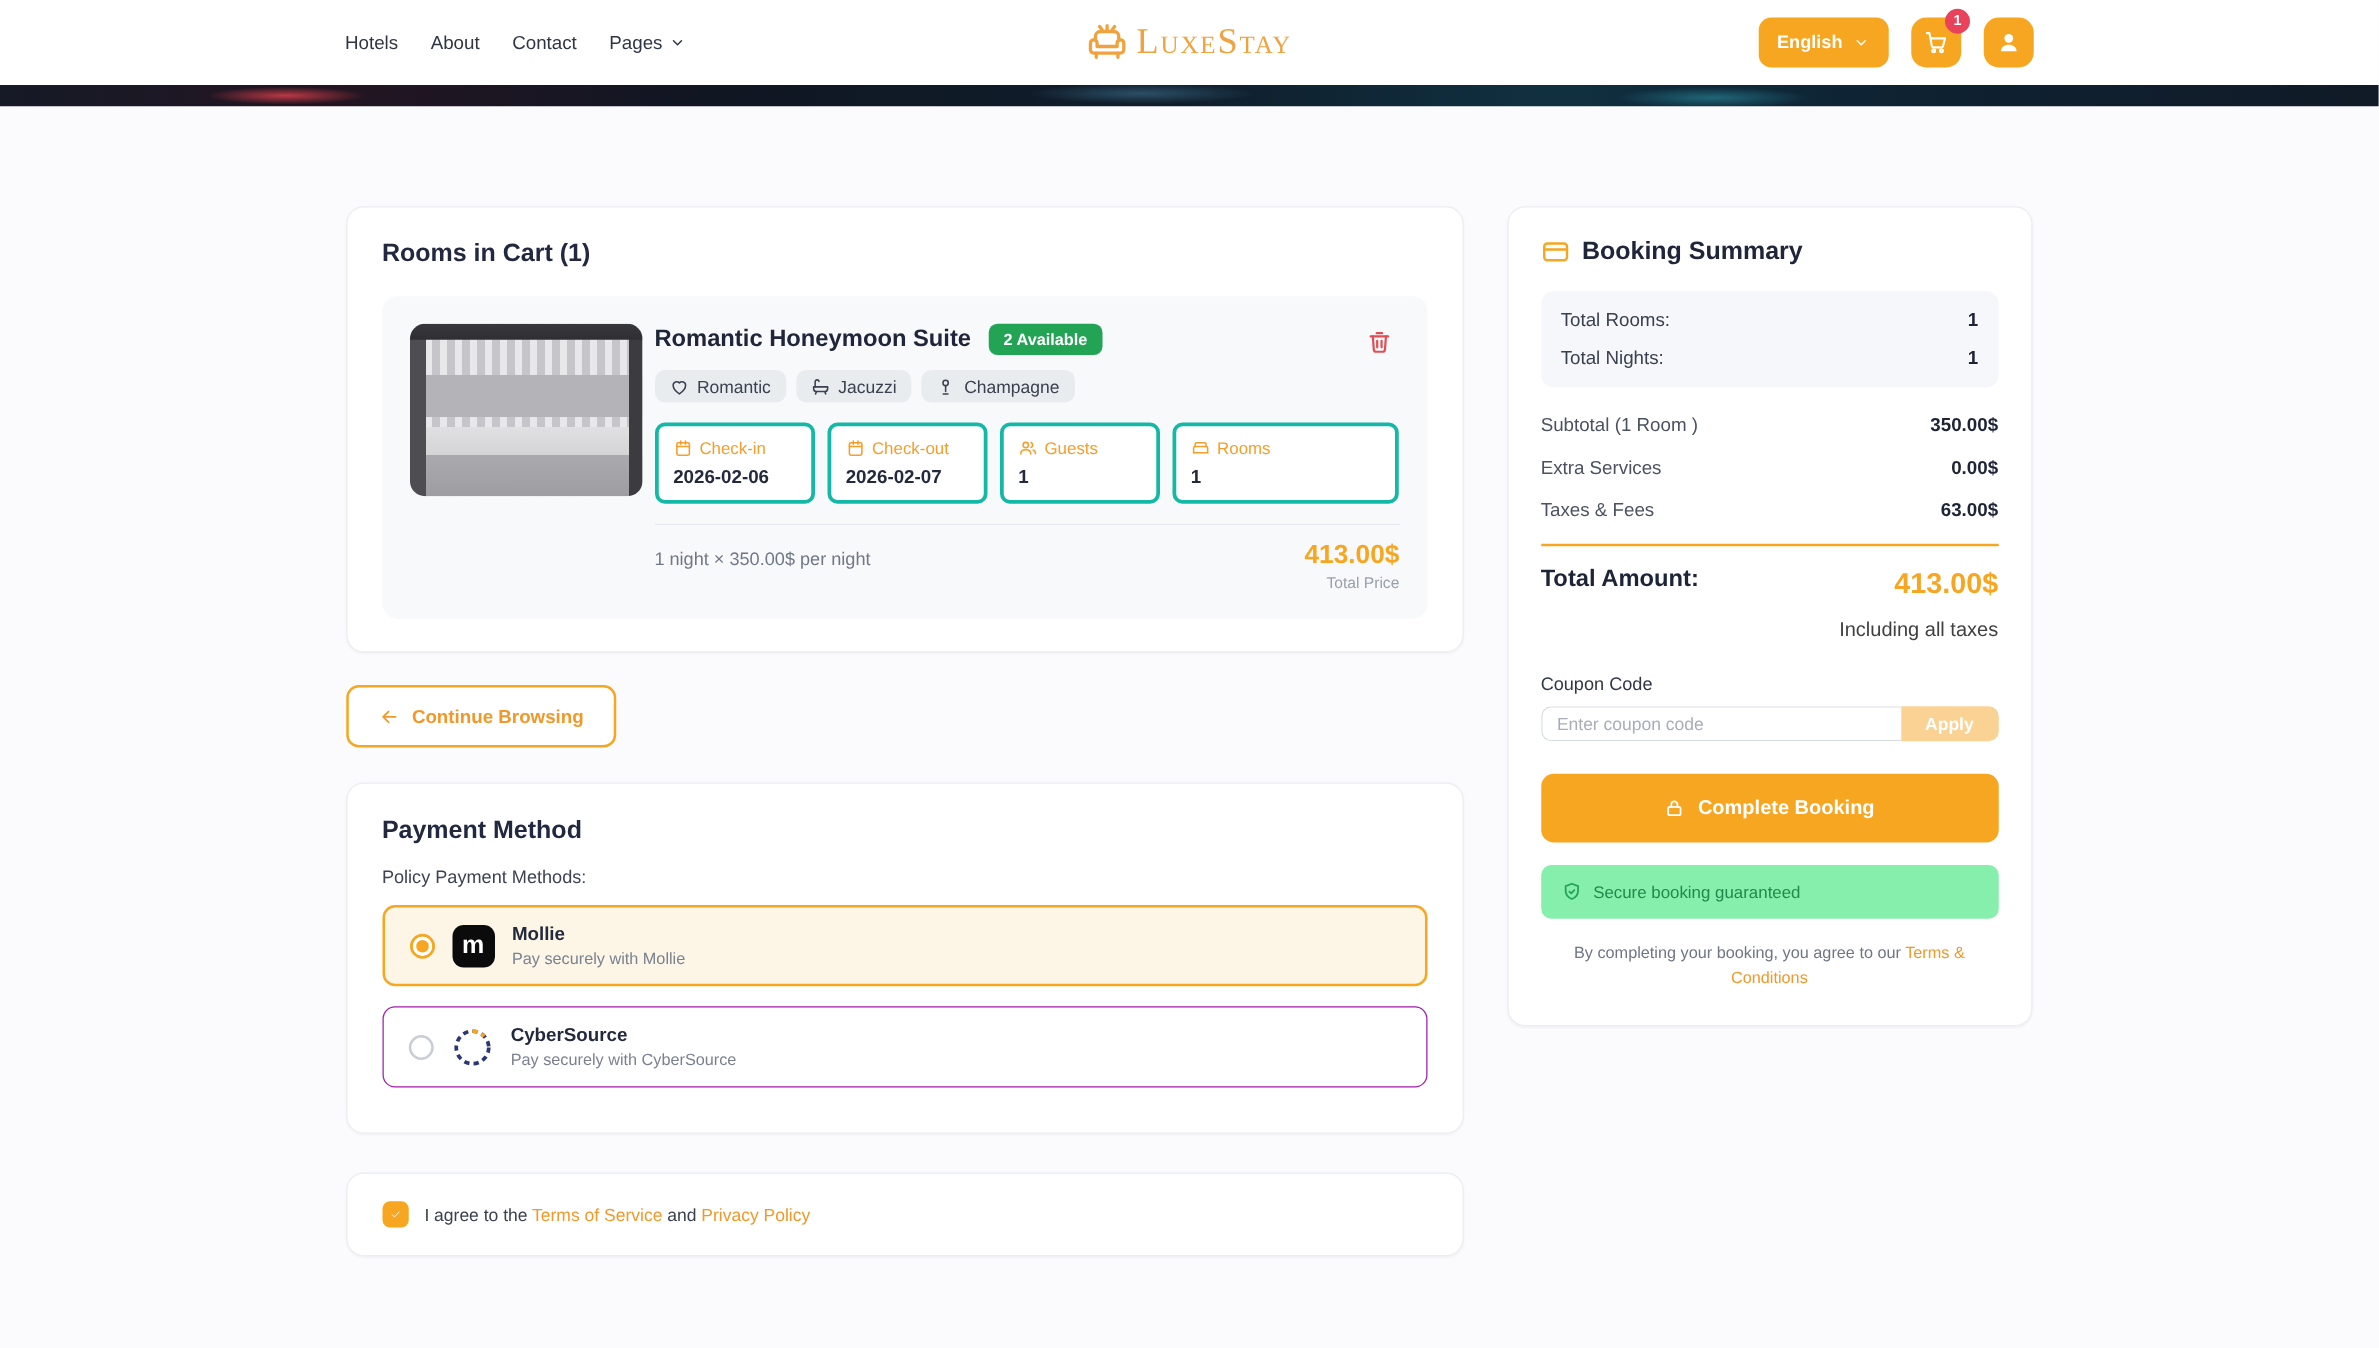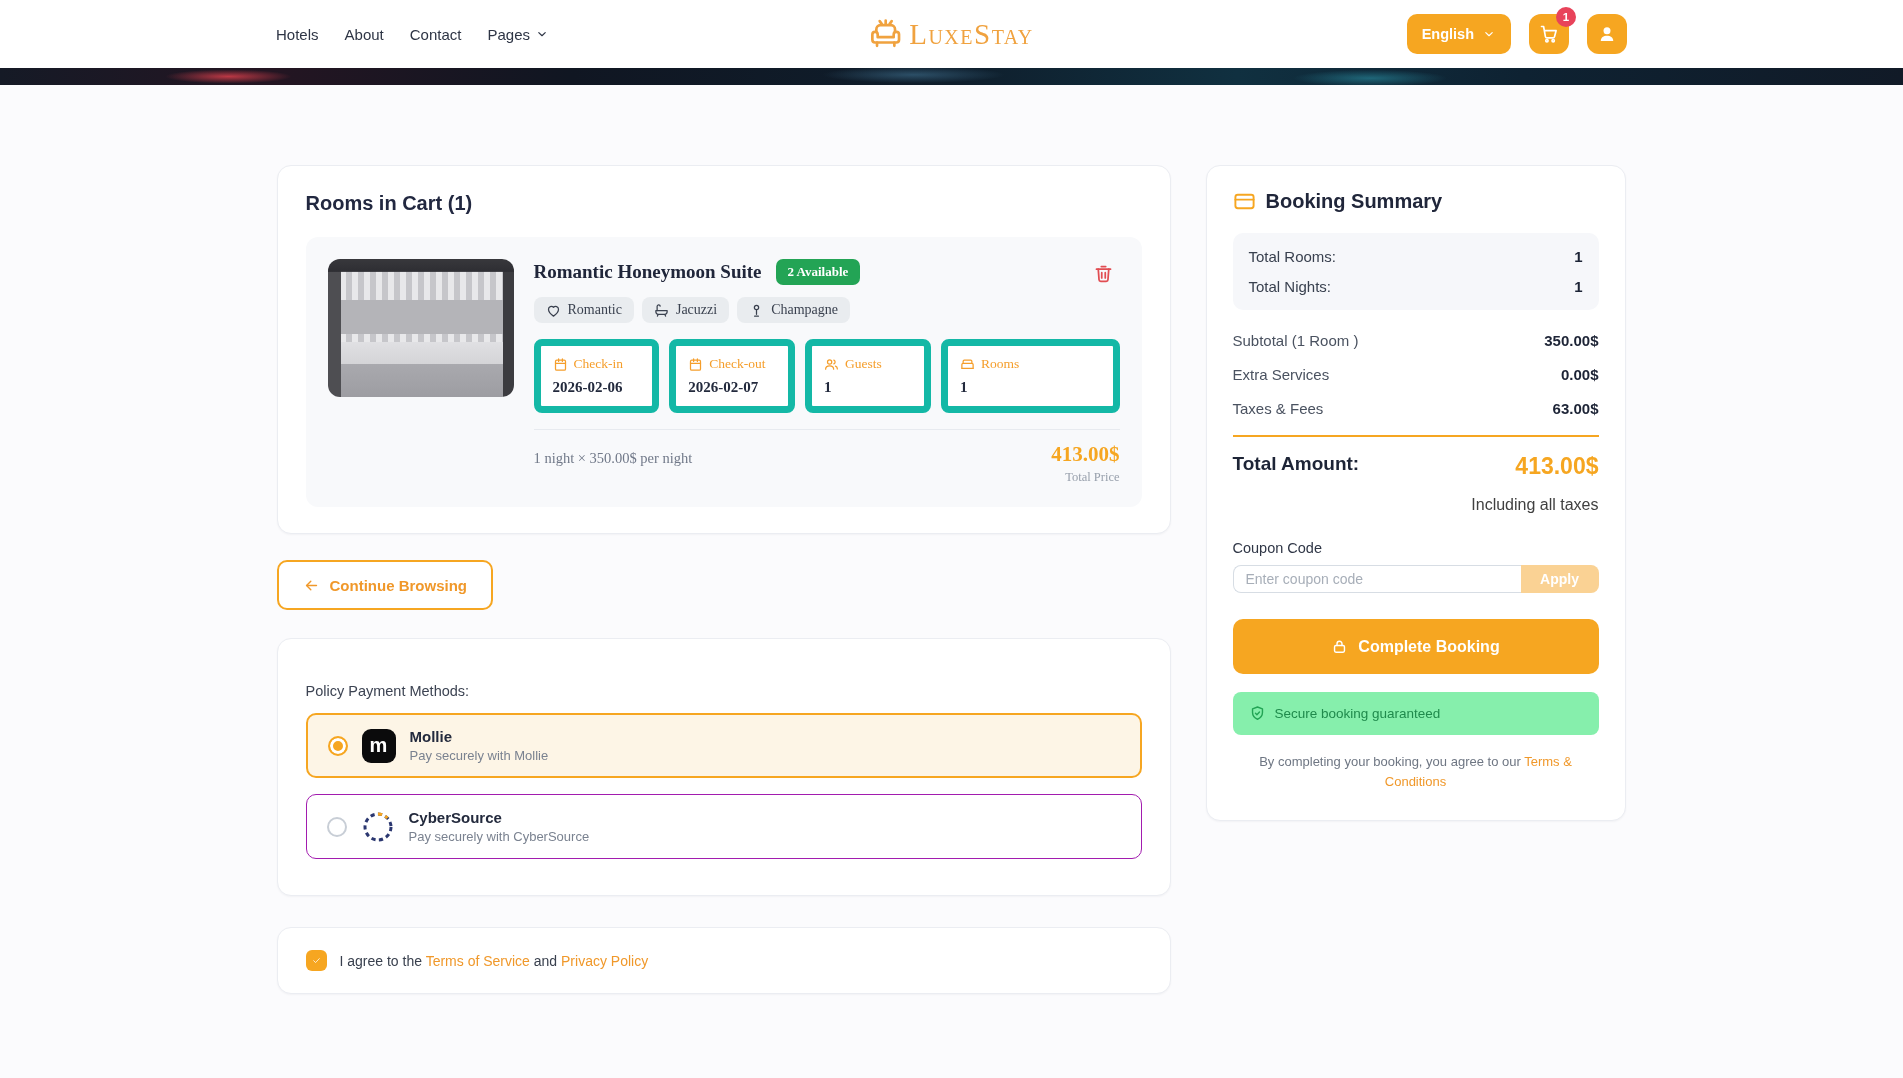--- a/index.html
+++ b/index.html
@@ -70,21 +70,21 @@
   .card {
     background:#fff; border:1px solid #ebedf2; border-radius:14px;
     box-shadow:0 1px 2px rgba(16,24,40,.04);
   }
 
   
   .rooms-card { padding:26px 28px; }
   .section-title { margin:0; font-size:20px; font-weight:700; color:#222840; }
   .room-item {
     margin-top:22px; background:#f8f9fb; border-radius:12px; padding:22px;
-    display:flex; gap:20px; position:relative;font-family:Liberation Serif, serif;
+    display:flex; gap:10px; position:relative;
   }
   .room-image {
     width:186px; height:138px; border-radius:12px; flex:none;
     background:
       linear-gradient(180deg,#38383c 0%,#2e2e33 9%,rgba(0,0,0,0) 9.5%),
       linear-gradient(90deg,#4e4e52 0 7%,rgba(0,0,0,0) 7%),
       linear-gradient(270deg,#3c3c40 0 6%,rgba(0,0,0,0) 6%),
       linear-gradient(180deg,rgba(0,0,0,0) 30%,#b4b4b8 30%,#b4b4b8 54%,rgba(0,0,0,0) 54%),
       linear-gradient(180deg,rgba(0,0,0,0) 60%,#e0e0e3 60%,#d4d4d7 76%,#a9a9ae 76%,#9d9da2 100%),
       repeating-linear-gradient(90deg,#e8e8ea 0 6px,#c6c6ca 6px 12px);
@@ -101,21 +101,21 @@
     position:absolute; top:24px; right:26px; background:none; border:none;
     color:#e14d52; cursor:pointer; padding:2px;
   }
   .tags { margin-top:12px; display:flex; gap:8px; }
   .tag {
     background:#e9ecef; color:#3a414f; border-radius:8px; padding:5px 12px;
     font-size:14px; display:flex; align-items:center; gap:7px;
   }
   .fields { margin-top:16px; display:grid; grid-template-columns:1fr 1fr 1fr 1.42fr; gap:10px; }
   .field {
-    background:#fff; border:7px solid #14b8a6; border-radius:8px; padding:10px 12px;
+    background:#fff; border:3px solid #14b8a6; border-radius:8px; padding:10px 12px;
   }
   .field-label {
     color:#f59e2b; font-size:13.5px; display:flex; align-items:center; gap:6px;
   }
   .field-value { margin-top:7px; font-size:15px; font-weight:700; color:#232a3d; }
   .price-row {
     margin-top:16px; padding-top:12px; border-top:1px solid #e7eaef;
     display:flex; justify-content:space-between; align-items:flex-start;
   }
   .price-note { color:#707888; font-size:14.5px; padding-top:8px; }
@@ -371,20 +371,21 @@
     <button class="continue-btn">
       <svg class="ic" width="17" height="17" viewBox="0 0 24 24">
           <path d="M19 12H5.5"></path>
           <path d="M11 6l-6 6 6 6"></path>
         </svg>
       <span>Continue Browsing</span>
     </button>
 
     
     <section class="card payment-card">
+      <h2 class="section-title">Payment Method</h2>
       <div class="payment-sub">Policy Payment Methods:</div>
 
       <div class="pay-option selected">
         <span class="radio checked"></span>
         <span class="pay-logo-mollie">m</span>
         <span>
           <div class="pay-name">Mollie</div>
           <div class="pay-desc">Pay securely with Mollie</div>
         </span>
       </div>

